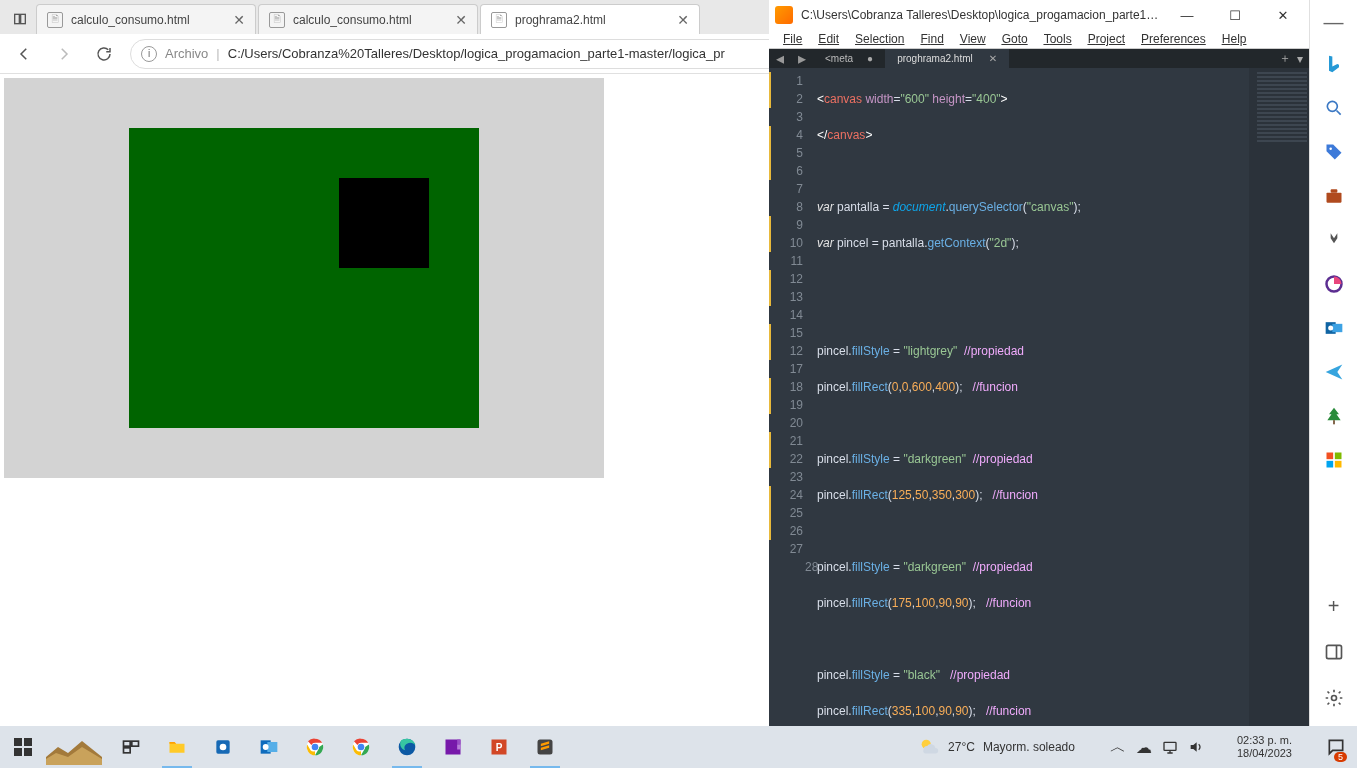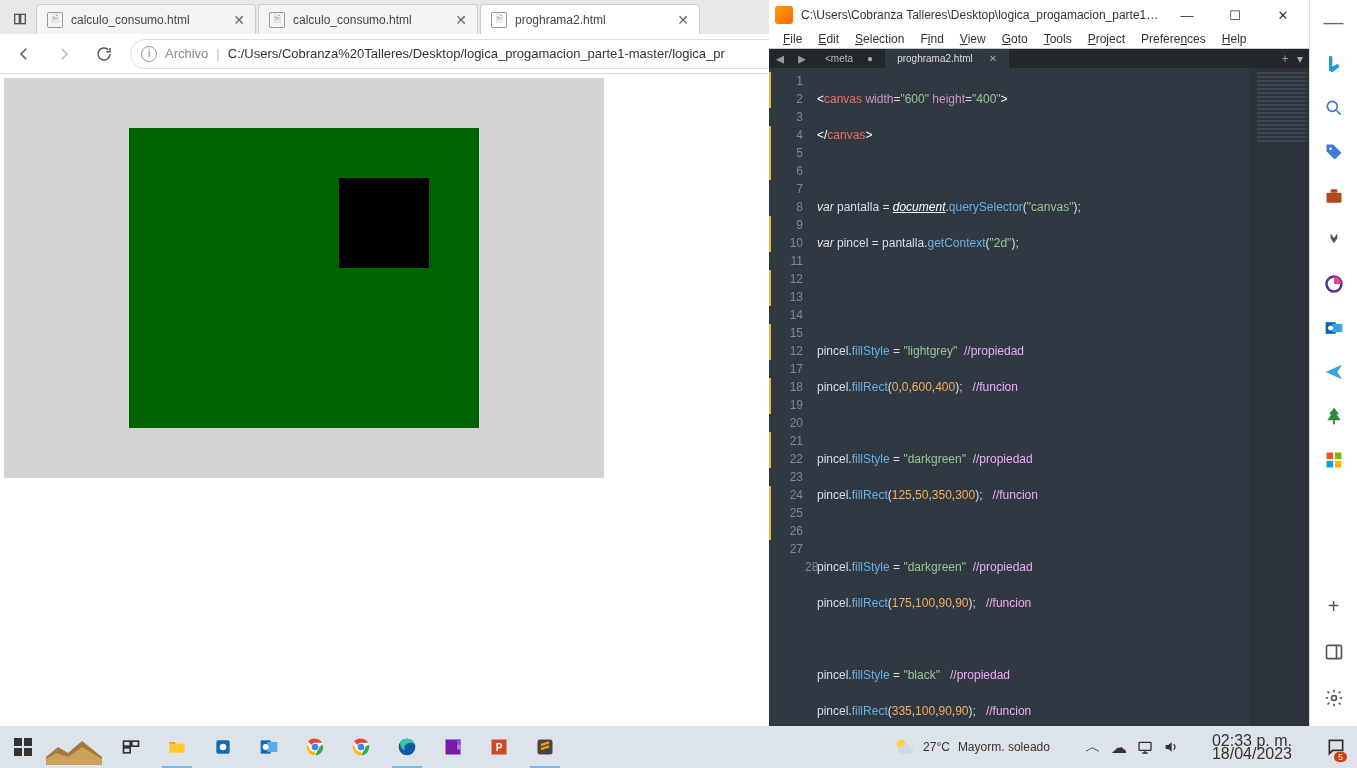--- a/index.html
+++ b/index.html
@@ -35,21 +35,21 @@
 .edge-bottom { display: flex; flex-direction: column; align-items: center; gap: 14px; padding-bottom: 12px; }
 
 
 .sublime { position: absolute; left: 769px; top: 0; width: 540px; height: 726px; background: #303841; display: flex; flex-direction: column; }
 .st-title { height: 30px; background: #ffffff; display: flex; align-items: center; padding: 0 6px; gap: 8px; font-size: 12px; color: #333; }
 .st-logo { width: 18px; height: 18px; background: linear-gradient(135deg, #ff9b00, #ff6a00); border-radius: 3px; }
 .st-title-text { flex: 1; overflow: hidden; white-space: nowrap; text-overflow: ellipsis; }
 .winbtn { width: 40px; height: 30px; display: flex; align-items: center; justify-content: center; color: #333; font-size: 13px; }
 
 .st-menu { height: 24px; background: #ffffff; display: flex; align-items: center; padding: 0 6px; font-size: 12px; color: #333; border-bottom: 1px solid #ccc; }
-.st-menu span { padding: 2px 8px; }
+.st-menu span { padding: 2px 8px; text-decoration: underline; }
 .st-menu span u { text-decoration: underline; }
 
 .st-tabs { height: 28px; background: #22272b; display: flex; align-items: stretch; }
 .st-tab-nav { width: 22px; display: flex; align-items: center; justify-content: center; color: #999; }
 .st-tab { display: flex; align-items: center; padding: 0 12px; font-size: 10px; color: #bbb; gap: 10px; }
 .st-tab.modified::after { content: "●"; color: #aaa; font-size: 10px; margin-left: 4px; }
 .st-tab.active { background: #303841; color: #ddd; }
 .st-tab .tc { color: #aaa; margin-left: 6px; }
 .st-tabs-right { margin-left: auto; display: flex; align-items: center; padding-right: 6px; color: #aaa; gap: 6px; font-size: 12px; }
 
@@ -60,41 +60,41 @@
 .code { flex: 1; padding-top: 4px; padding-left: 6px; font-family: Consolas, monospace; font-size: 12px; color: #d8dee9; line-height: 18px; white-space: pre; overflow: hidden; }
 .code .row { height: 18px; }
 .minimap { width: 60px; background: #2b323a; position: relative; }
 .mm-blob { position: absolute; top: 4px; right: 2px; width: 50px; height: 70px; background: repeating-linear-gradient(#49535f 0 2px, transparent 2px 4px); opacity: 0.6; }
 
 .tok-tag { color: #ec7062; } 
 .tok-attr { color: #c695c6; } 
 .tok-str { color: #99c794; } 
 .tok-kw { color: #e5e5e5; font-style: italic; } 
 .tok-id { color: #d8dee9; }
-.tok-obj { color: #ffffff; font-style: italic; text-decoration: underline; } 
+.tok-obj { color: #0ea5e9; font-style: italic; } 
 .tok-fn { color: #6ab0e5; } 
 .tok-num { color: #f9ae58; } 
 .tok-com { color: #f0abfc; } 
 .tok-punc { color: #d8dee9; }
 .tok-brk { color: #ffffff; }
 
 
 .taskbar { position: absolute; left: 0; bottom: 0; width: 1357px; height: 42px; background: #dde3ea; display: flex; align-items: center; }
 .tb-start { width: 46px; height: 42px; display: flex; align-items: center; justify-content: center; }
 .tb-win { width: 18px; height: 18px; display: grid; grid-template-columns: 1fr 1fr; grid-template-rows: 1fr 1fr; gap: 2px; }
 .tb-win div { background: #333; }
 .tb-search { width: 270px; height: 32px; background: #fff; border-radius: 2px; display: flex; align-items: center; padding: 0 10px; gap: 10px; color: #666; font-size: 13px; margin-left: 2px; }
 .tb-icons { display: flex; align-items: center; height: 42px; margin-left: 6px; }
 .tb-icon { width: 46px; height: 42px; display: flex; align-items: center; justify-content: center; font-size: 18px; position: relative; }
 .tb-icon.active::after { content: ""; position: absolute; bottom: 0; left: 8px; right: 8px; height: 2px; background: #76b9ed; }
 
 .tb-right { margin-left: auto; display: flex; align-items: center; height: 54px; padding-right: 4px; gap: 19px; }
 .weather { display: flex; align-items: center; gap: 8px; font-size: 12px; color: #333; padding: 0 10px; }
 .sys-icons { display: flex; align-items: center; gap: 10px; padding: 0 6px; color: #333; }
-.clock { font-size: 16px; color: #333; text-align: right; padding: 0 8px; line-height: 13px; }
+.clock { font-size: 11px; color: #333; text-align: right; padding: 0 8px; line-height: 13px; }
 .notif { width: 34px; height: 42px; display: flex; align-items: center; justify-content: center; position: relative; }
 .notif-badge { position: absolute; bottom: 6px; right: 6px; background: #d83b01; color: white; font-size: 9px; border-radius: 8px; padding: 0 4px; }
 
 
 .tb-illus { width: 56px; height: 36px; display:flex; align-items:center; justify-content:center; }
 </style>
 </head>
 <body>
 
 <div class="browser-tabs">

